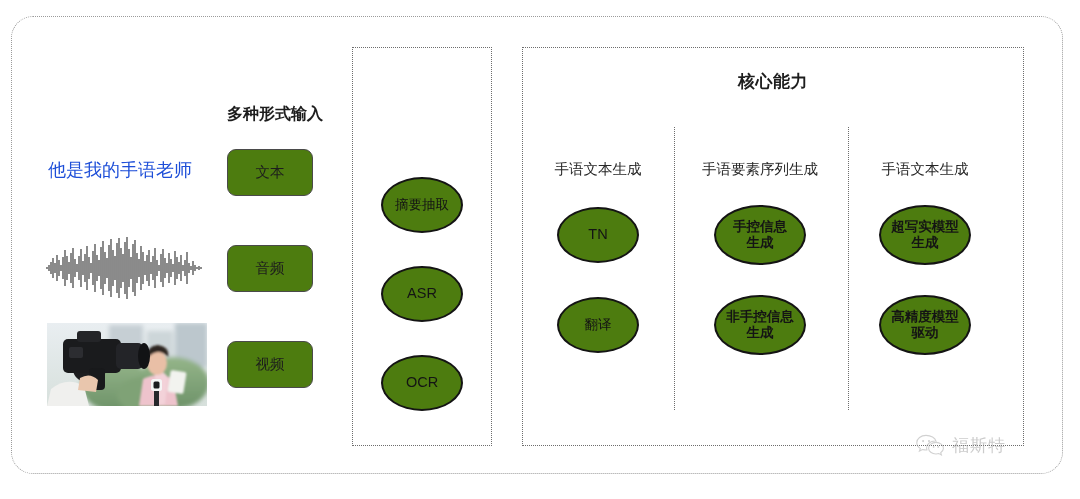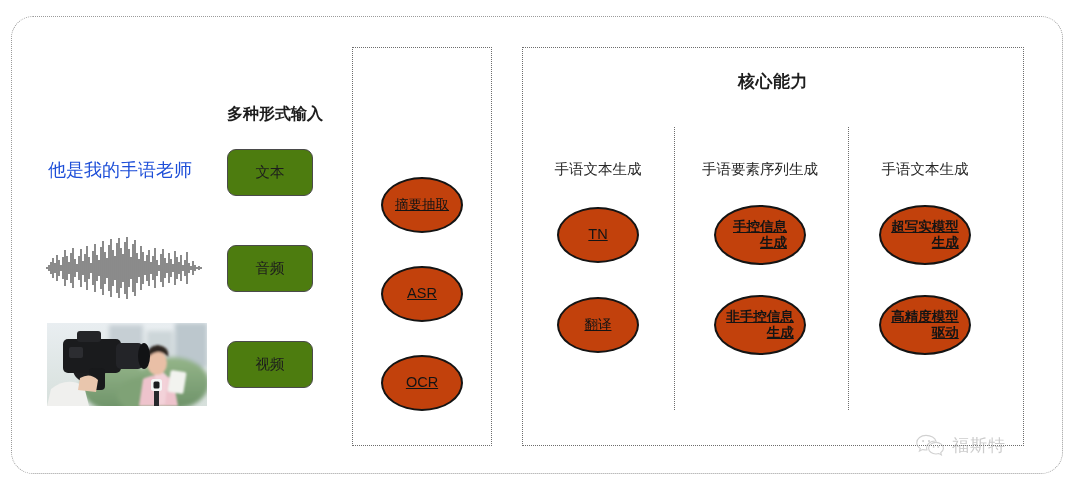--- a/index.html
+++ b/index.html
@@ -81,29 +81,28 @@
   #divider-2 { left: 848px; }
 
   
   .ellipse {
     position: absolute;
     border: 2.2px solid #141414;
     border-radius: 50%;
     display: flex;
     align-items: center;
     justify-content: center;
-    text-align: right;
+    text-align: center;
     font-size: 13.5px;
     line-height: 1.2;
     color: #141414;
     box-sizing: border-box;
-    background: #c2410c;
+    background: #4d7c0f;
     transform: translate(-50%, -50%);
     white-space: pre-line;
-    text-decoration: underline;
   }
   .ellipse.one-line { width: 82px; height: 56px; }
   .ellipse.two-line { width: 92px; height: 60px; font-weight: 600; }
   .ellipse.latin    { font-size: 14.5px; }
 
   
   #multi-input-label {
     position: absolute;
     left: 227px;
     top: 104px;

